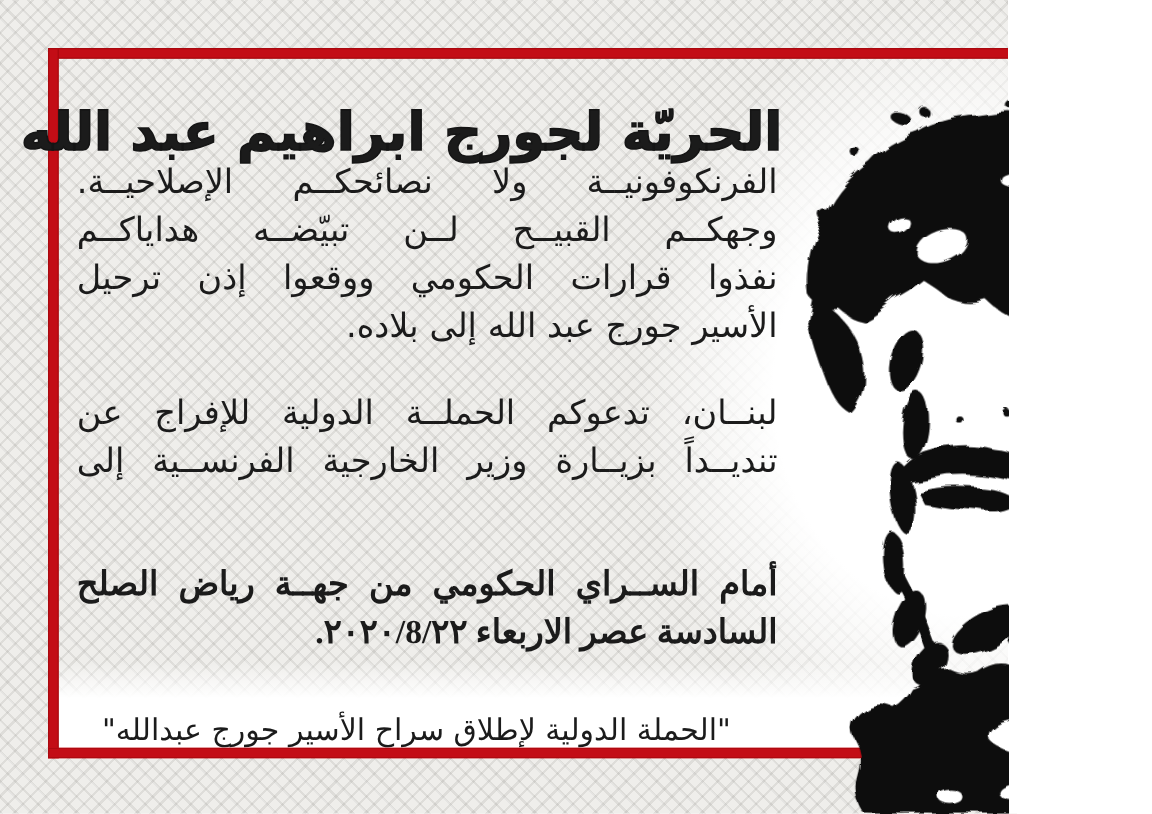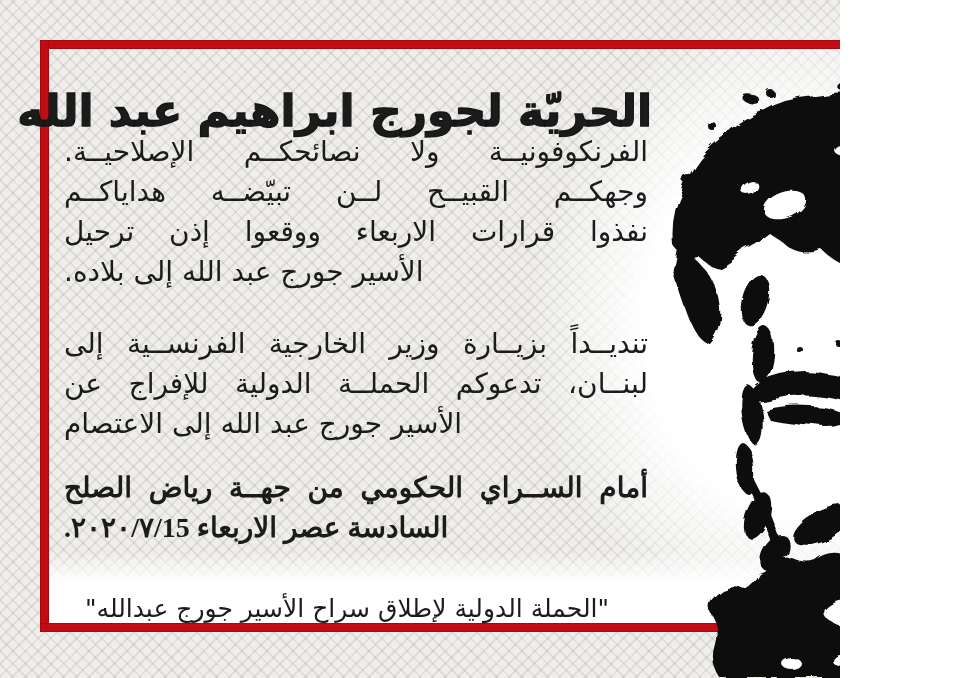--- a/index.html
+++ b/index.html
@@ -35,21 +35,21 @@
     position:absolute; left:0; top:2px; width:592px;
     font-size:44px; line-height:60px; font-weight:900; text-align:center;
     -webkit-text-stroke:1.3px #151515; letter-spacing:0px; white-space:nowrap;
   }
   .block{ position:absolute; left:4px; width:584px; font-size:28px; line-height:40px; }
   .block.p1{ top:82px; }
   .block.p2{ top:274px; }
   .block.event{ top:418px; font-weight:bold;font-family:Liberation Serif, serif; }
   .line{ display:block; }
   .line.j{ text-align:justify; text-align-last:justify; }
-  .line.c{ text-align:left; }
+  .line.c{ text-align:right; }
   .signature{
     position:absolute; left:4px; top:542px; width:566px;
     font-size:25px; line-height:34px; text-align:center; direction:rtl;
   }
 </style>
 </head>
 <body>
 
 <div id="poster">
 
@@ -123,31 +123,30 @@
       </g>
     </g>
   </svg>
 
   <div class="content">
     <h1 class="title">الحريّة لجورج ابراهيم عبد الله</h1>
 
     <div class="block p1">
       <span class="line j">الفرنكوفونيــة ولا نصائحكــم الإصلاحيــة.</span>
       <span class="line j">وجهكــم القبيــح لــن تبيّضــه هداياكــم</span>
-      <span class="line j">نفذوا قرارات الاربعاء ووقعوا إذن ترحيل</span>
+      <span class="line j">نفذوا قرارات الحكومي ووقعوا إذن ترحيل</span>
       <span class="line c">الأسير جورج عبد الله إلى بلاده.</span>
     </div>
 
     <div class="block p2">
+      <span class="line j">لبنــان، تدعوكم الحملــة الدولية للإفراج عن</span>
       <span class="line j">تنديــداً بزيــارة وزير الخارجية الفرنســية إلى</span>
-      <span class="line j">لبنــان، تدعوكم الحملــة الدولية للإفراج عن</span>
-      <span class="line c">الأسير جورج عبد الله إلى الاعتصام</span>
     </div>
 
     <div class="block event">
       <span class="line j">أمام الســراي الحكومي من جهــة رياض الصلح</span>
-      <span class="line c">السادسة عصر الاربعاء ٢٠٢٠/٧/15.</span>
+      <span class="line c">السادسة عصر الاربعاء ٢٠٢٠/8/٢٢.</span>
     </div>
 
     <div class="signature">"الحملة الدولية لإطلاق سراح الأسير جورج عبدالله"</div>
   </div>
 
 </div>
 
 </body></html>

